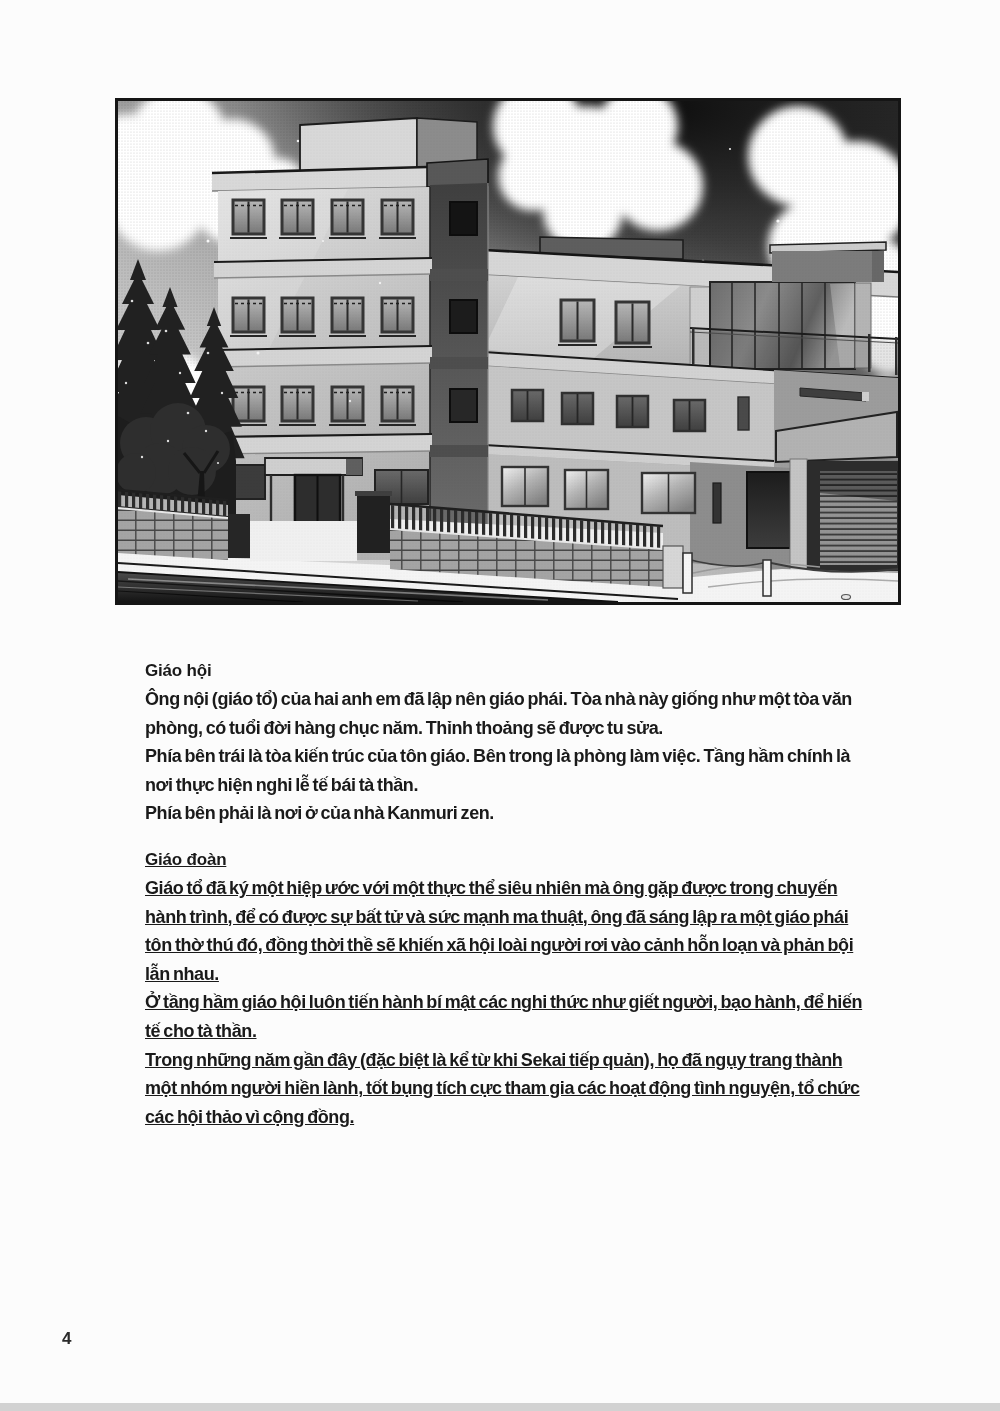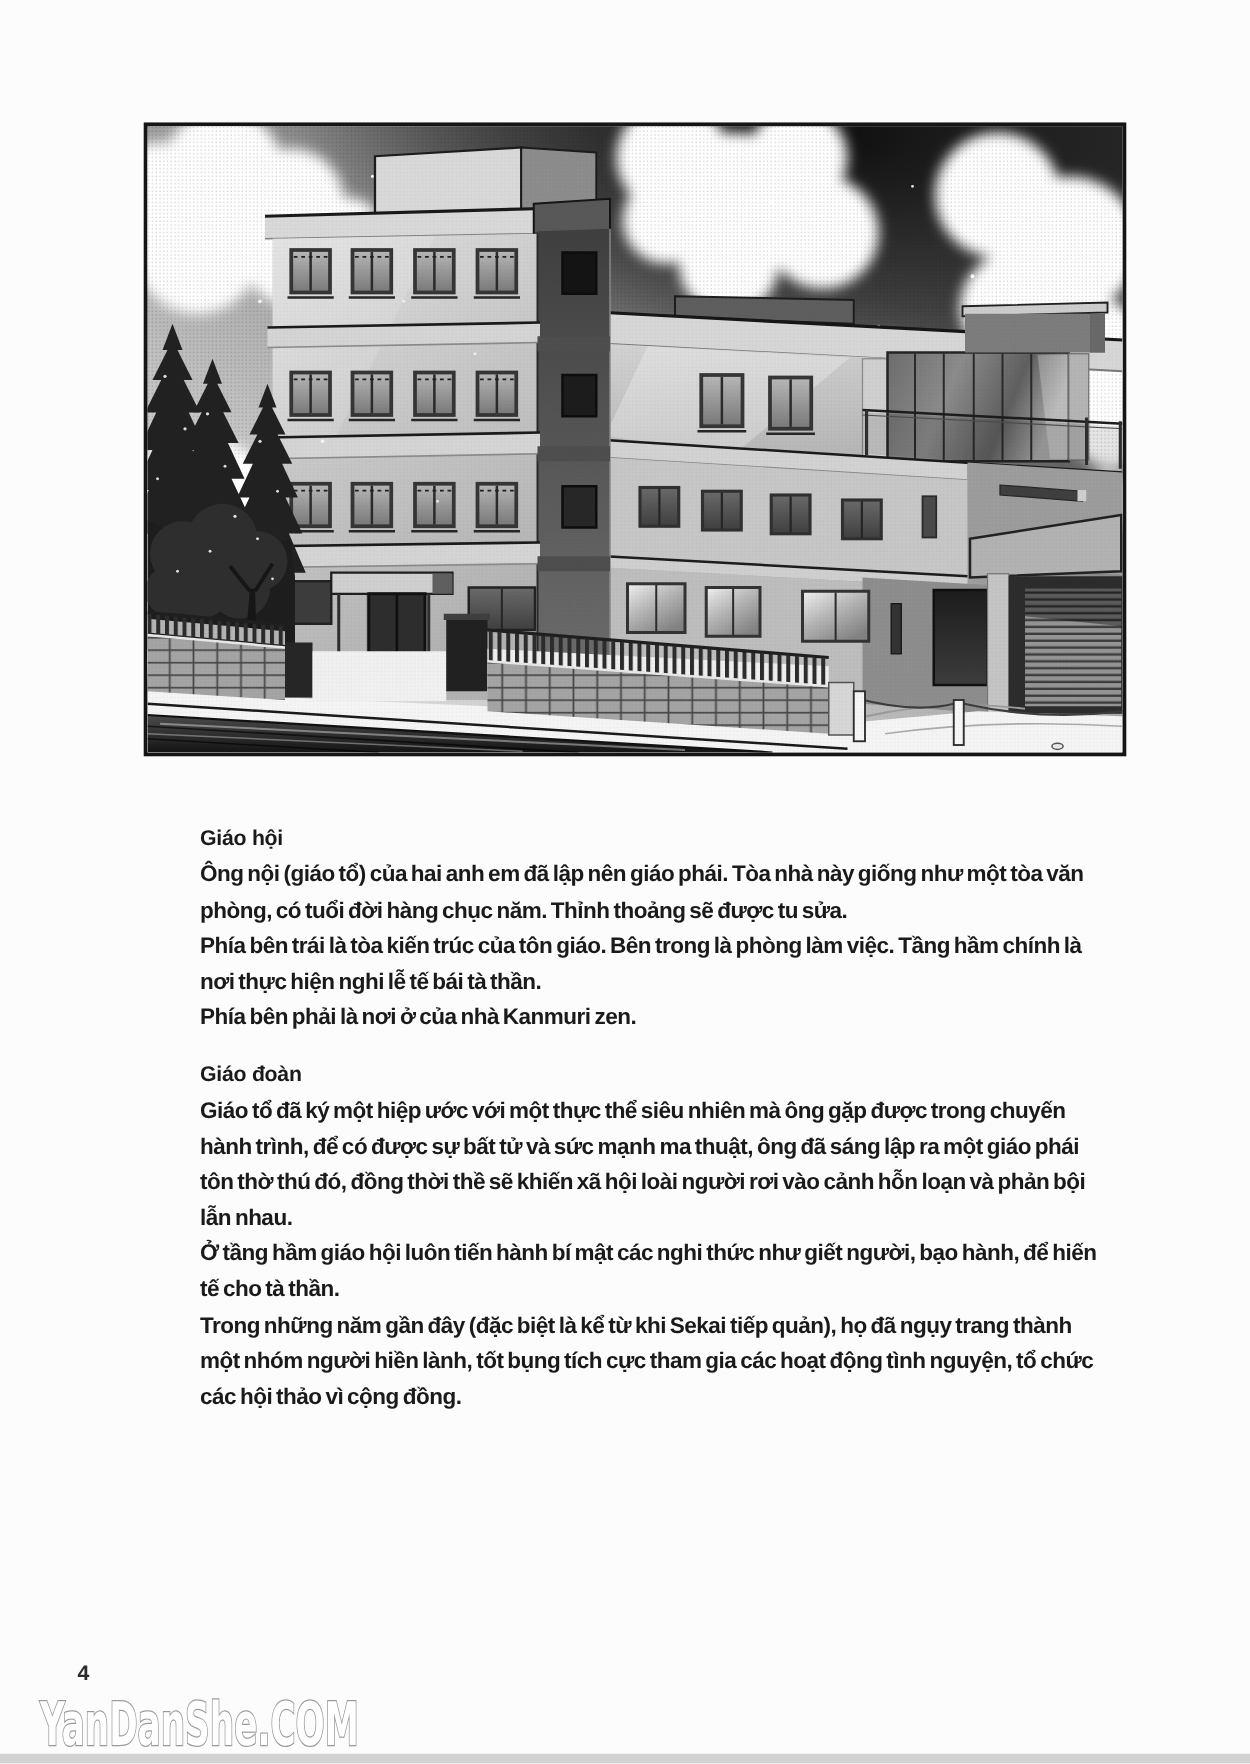--- a/index.html
+++ b/index.html
@@ -1,26 +1,26 @@
 <!DOCTYPE html>
 <html><head>
 <meta charset="utf-8">
 <style>
   html,body{margin:0;padding:0;background:#ffffff;}
   .page{position:relative;width:1000px;height:1411px;background:#fcfcfc;overflow:hidden;
         font-family:"Liberation Sans",sans-serif;}
   .panel{position:absolute;left:115px;top:98px;width:780px;height:501px;
          border:3px solid #151515;background:#bfbfbf;}
   .panel svg{display:block;}
-  .text-block{position:absolute;left:160px;width:770px;color:#1a1a1a;}
+  .text-block{position:absolute;left:145px;width:770px;color:#1a1a1a;}
   .text-block h2{margin:0;font-size:17px;line-height:29px;font-weight:bold;letter-spacing:-0.2px;}
   .text-body{font-size:18px;line-height:28.6px;font-weight:bold;
              letter-spacing:-0.4px;word-spacing:-1.5px;white-space:pre;}
   #block1{top:656px;}
-  #block2{top:845px;}
+  #block2{top:845px;text-decoration:underline;}
   .page-number{position:absolute;left:62px;top:1329px;font-size:17px;font-weight:bold;color:#2b2b2b;}
   .watermark{position:absolute;left:30px;top:1348px;width:320px;height:63px;}
   .edge-strip{position:absolute;left:0;bottom:0;width:100%;height:8px;background:#d2d2d2;}
 </style>
 </head>
 <body>
 
 <div class="page">
 
   <div class="panel">
@@ -417,19 +417,14 @@
 tế cho tà thần.
 Trong những năm gần đây (đặc biệt là kể từ khi Sekai tiếp quản), họ đã ngụy trang thành
 một nhóm người hiền lành, tốt bụng tích cực tham gia các hoạt động tình nguyện, tổ chức
 các hội thảo vì cộng đồng.</div>
   </section>
 
   <div class="page-number">4</div>
 
   <div class="edge-strip"></div>
 
-  <div class="watermark">
-    <svg width="320" height="63" viewBox="0 0 320 63">
-      <text x="2" y="48" font-family="DejaVu Sans, sans-serif" font-size="48" font-weight="bold" textLength="255" lengthAdjust="spacingAndGlyphs" fill="#ffffff" stroke="#9a9a9a" stroke-width="2" paint-order="stroke">YanDanShe.COM</text>
-    </svg>
-  </div>
 
 </div>
 
 </body></html>

